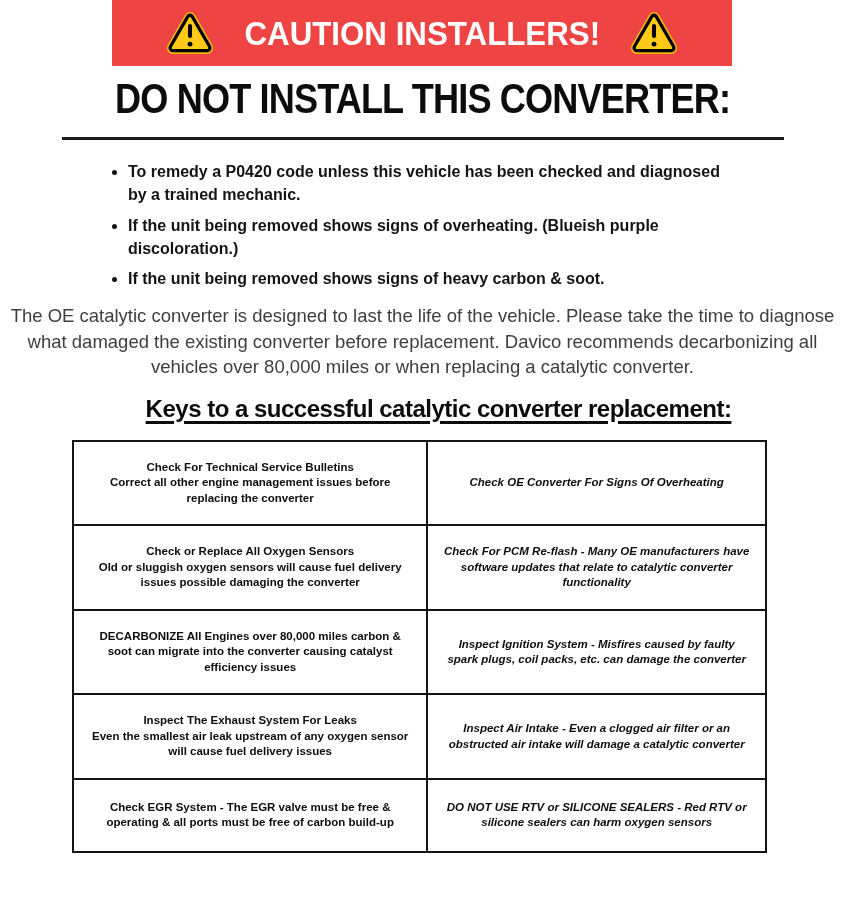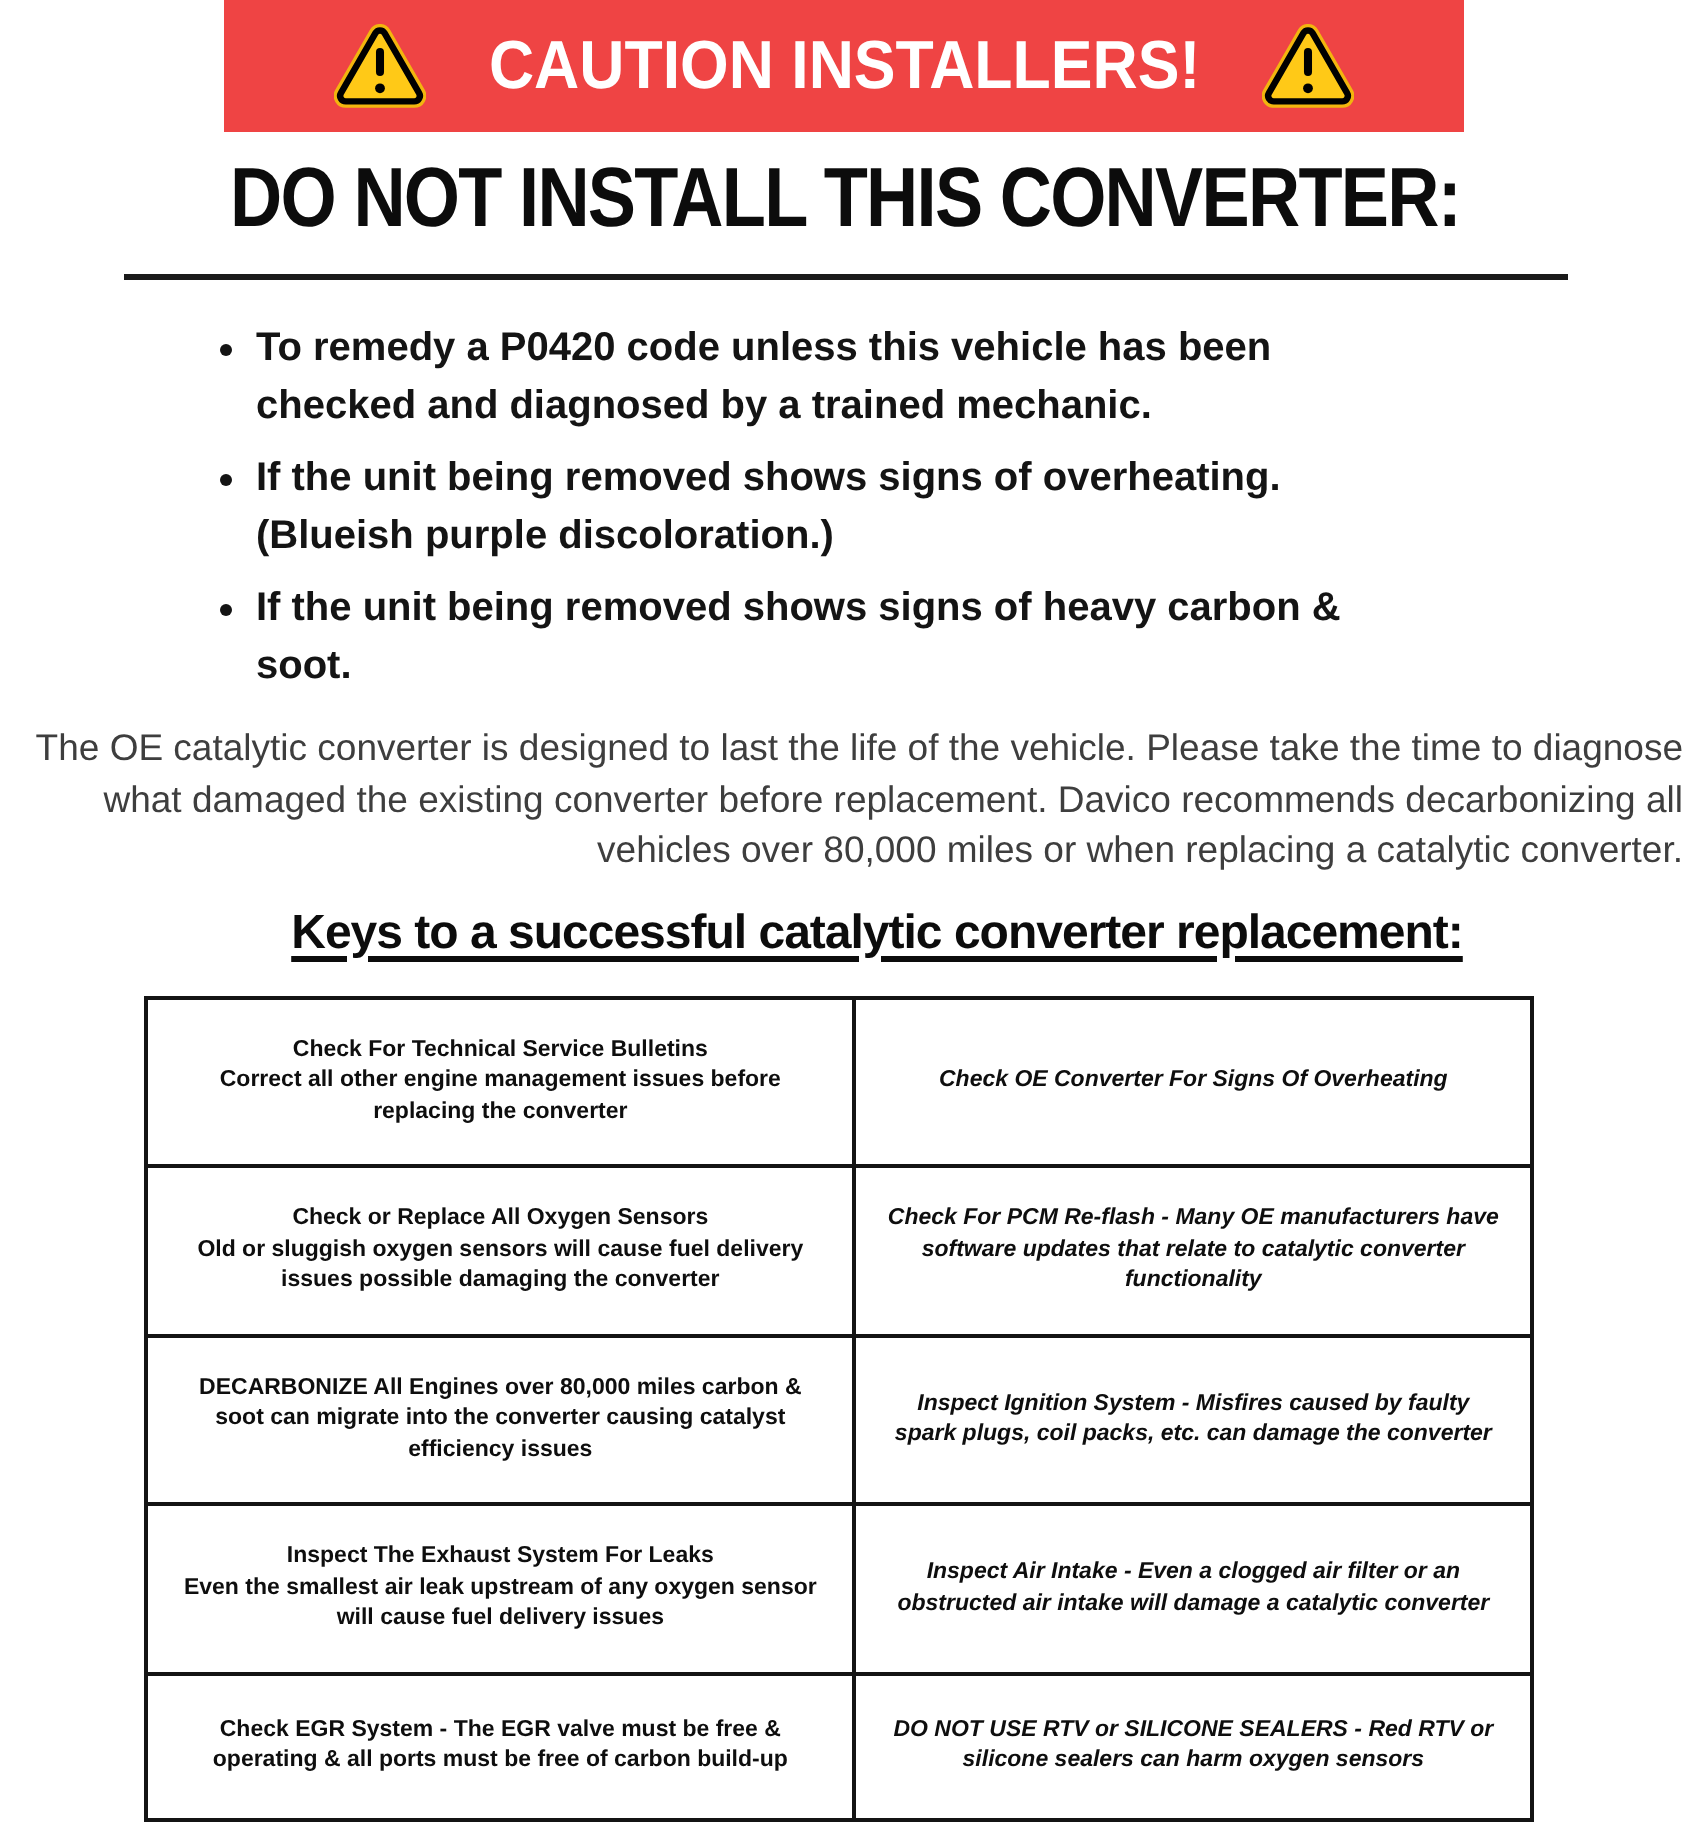--- a/index.html
+++ b/index.html
@@ -57,32 +57,32 @@
   }
 
   
   .warning-list {
     margin: 20px 0 0 110px;
     padding-left: 18px;
     width: 610px;
     list-style: disc outside;
   }
   .warning-list li {
-    font-size: 20px;
+    font-size: 16px;
     font-weight: bold;
     line-height: 1.45;
     margin-bottom: 7px;
     color: #141414;
   }
 
   
   .intro {
     margin: 13px auto 0 auto;
     max-width: 838px;
-    text-align: right;
+    text-align: center;
     font-size: 18.5px;
     line-height: 1.38;
     color: #3e3e3e;
     font-weight: normal;
   }
 
   
   .keys-heading {
     margin-top: 15px;
     text-align: center;

